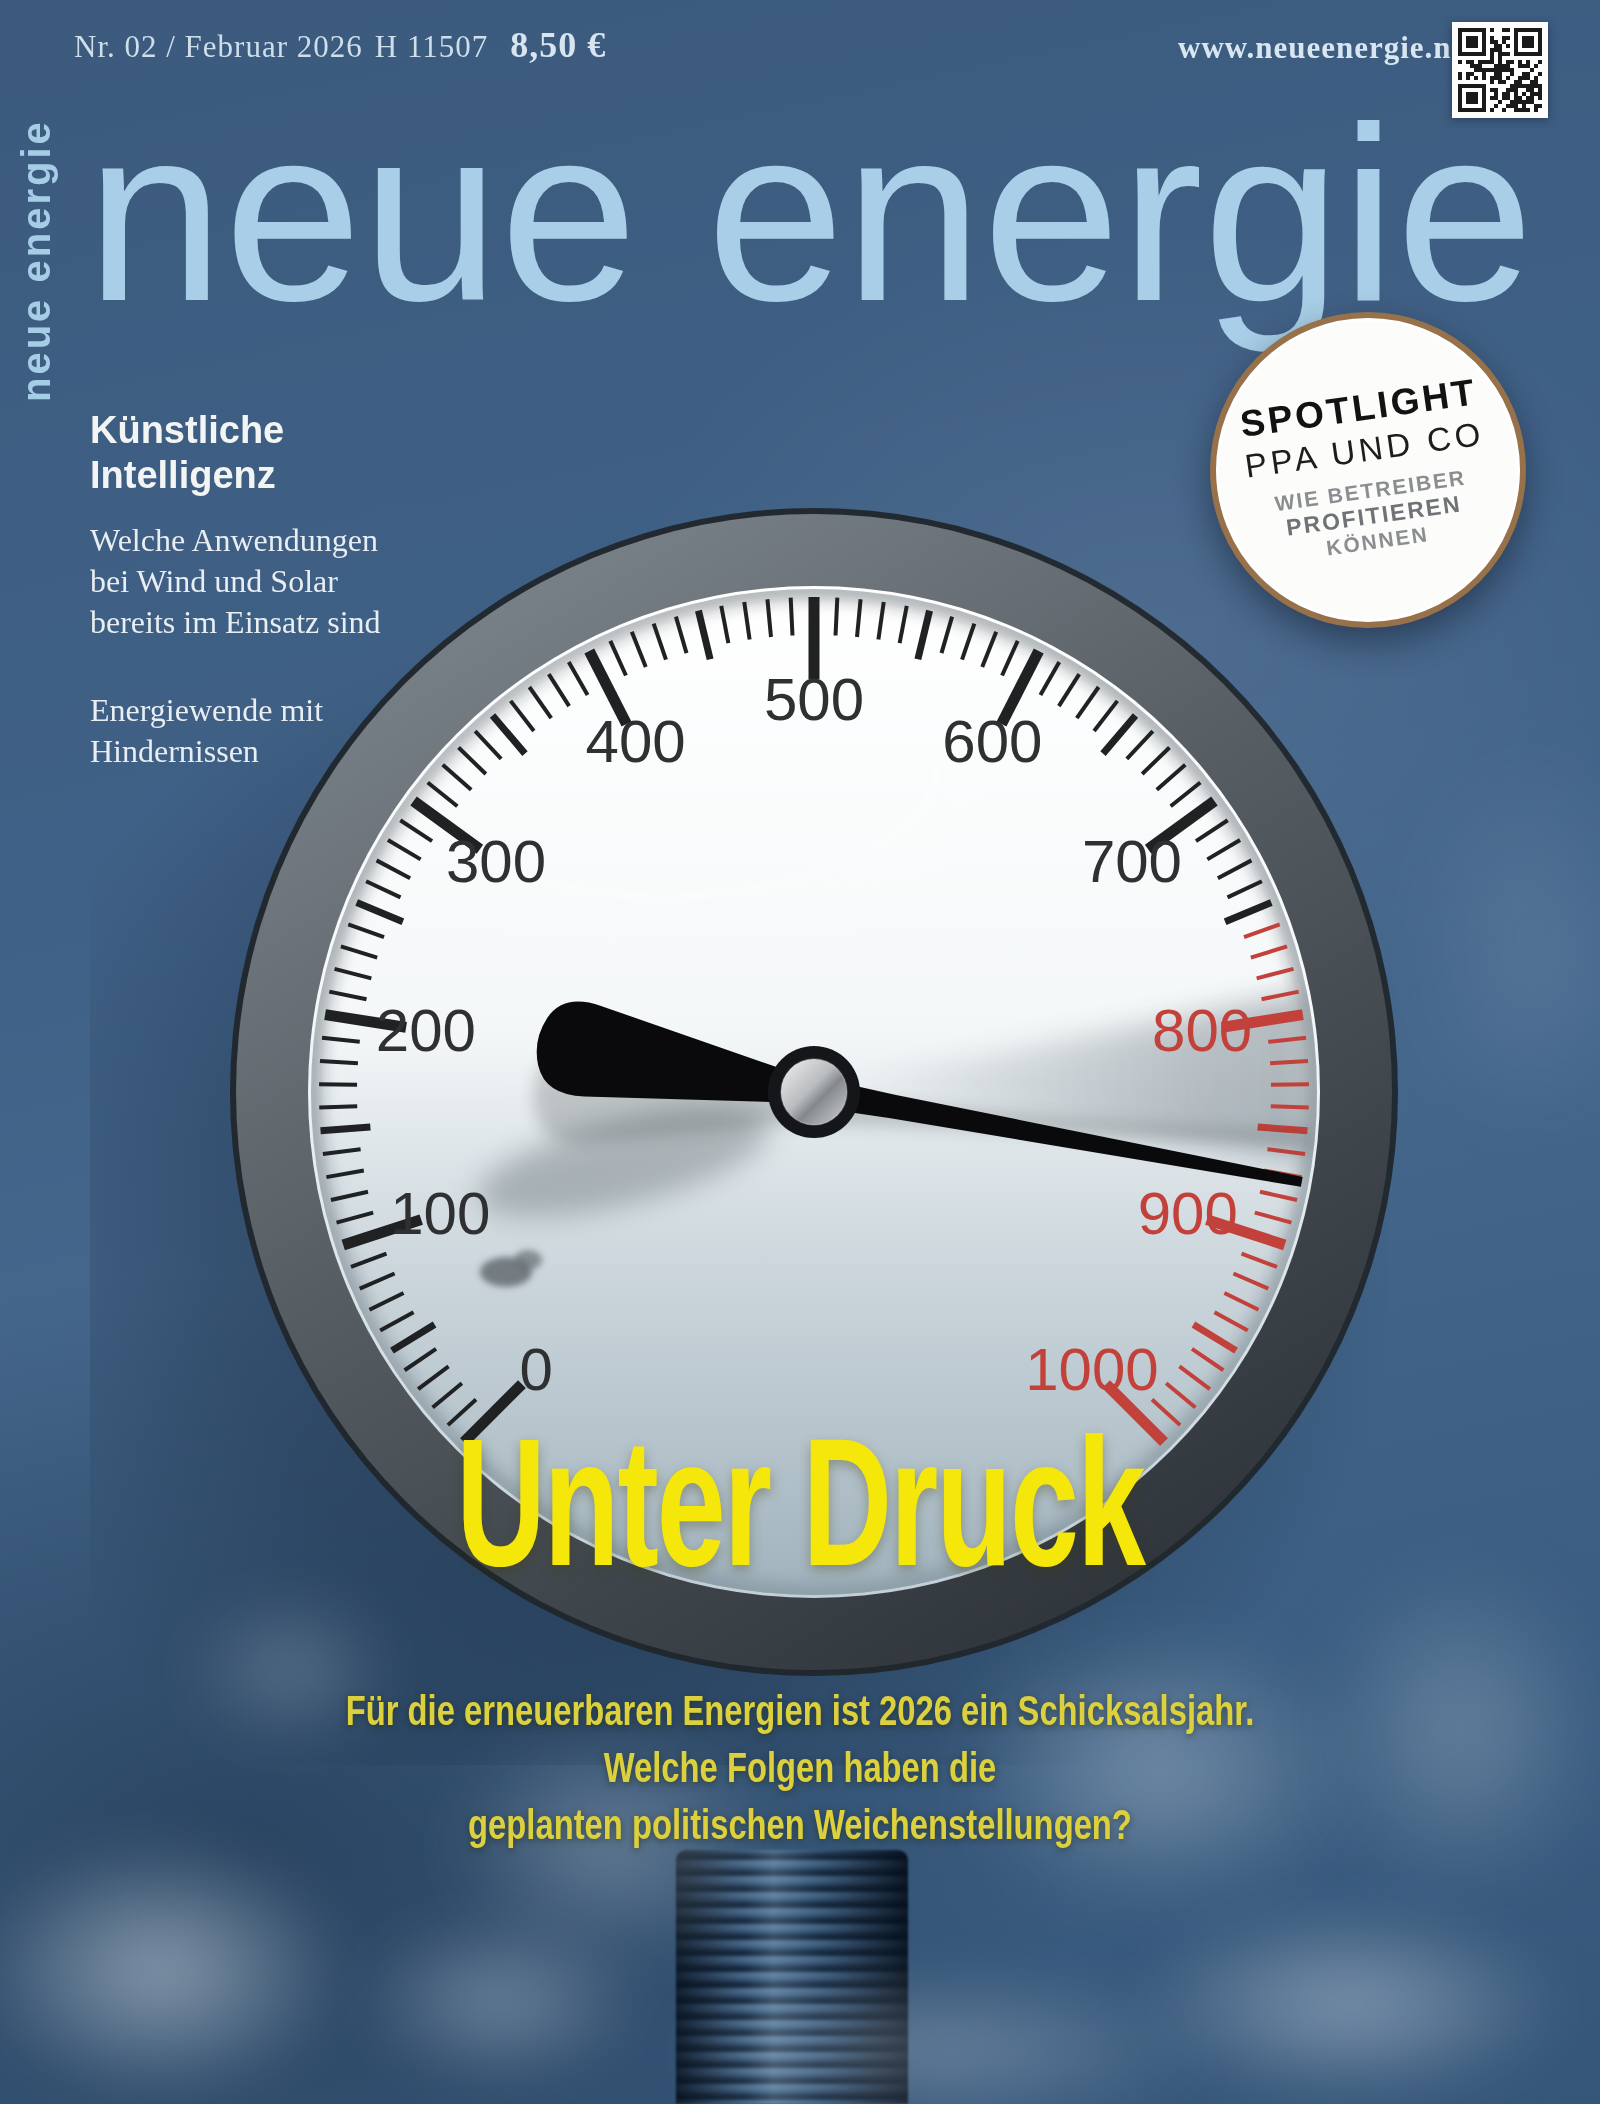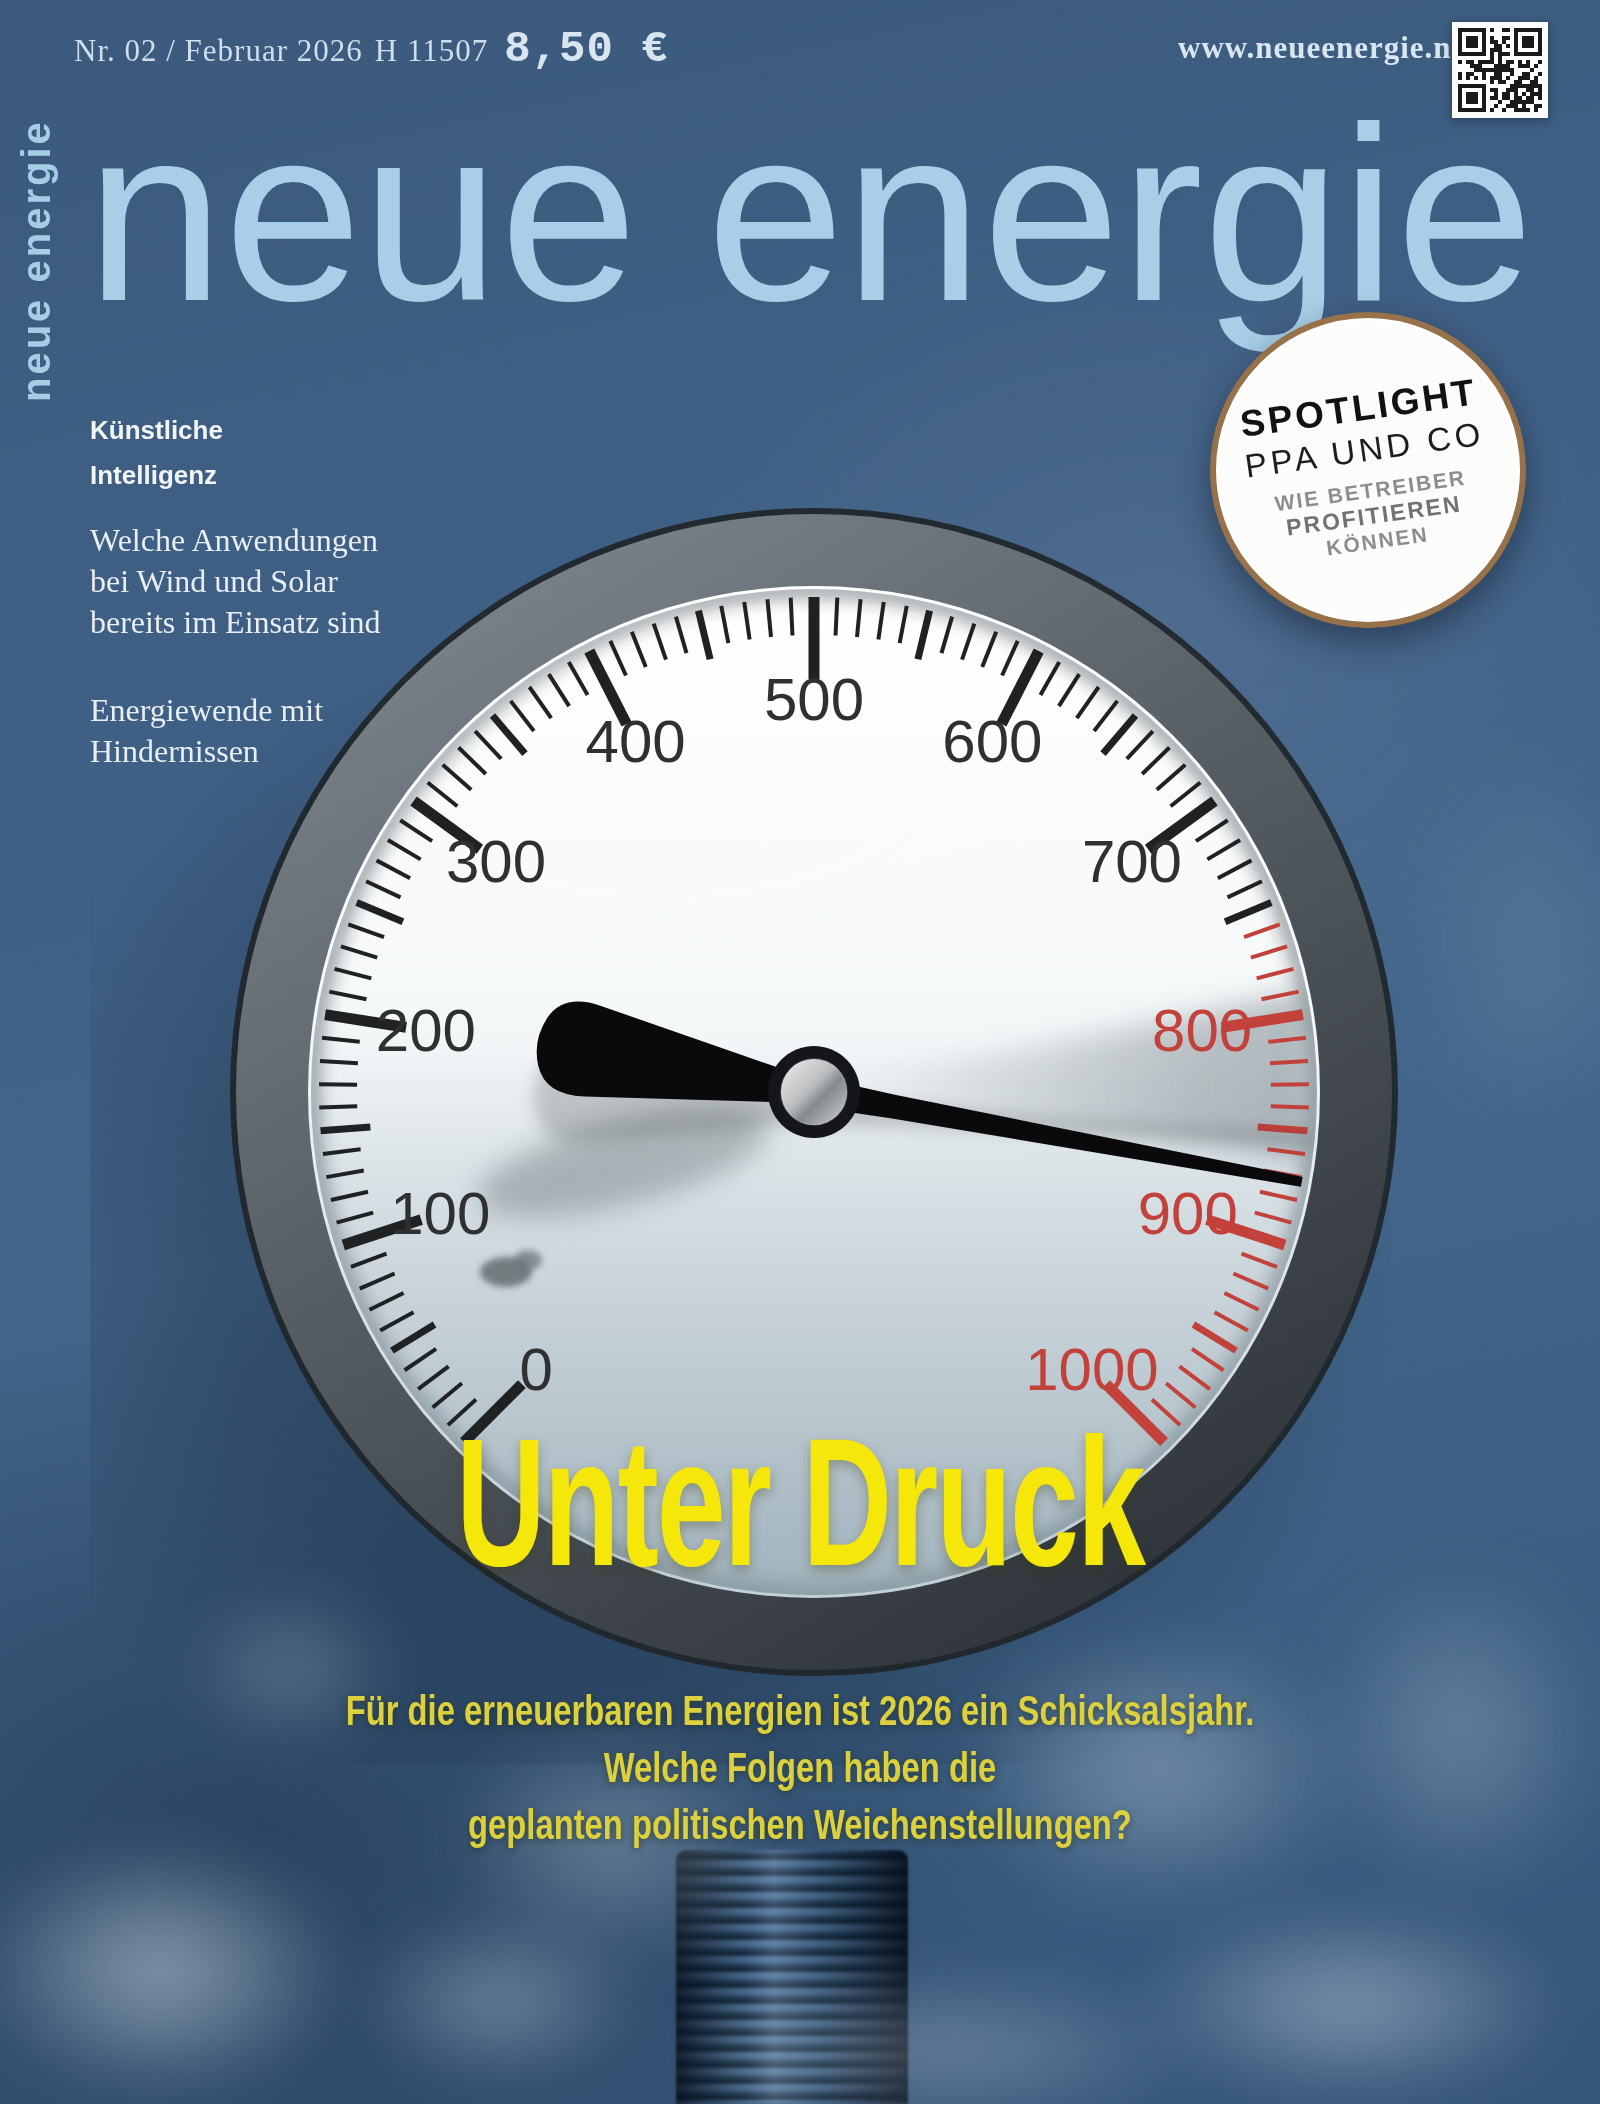--- a/index.html
+++ b/index.html
@@ -21,31 +21,31 @@
       linear-gradient(90deg, rgba(8,18,30,0.85) 0%, rgba(40,62,88,0.15) 30%, rgba(150,180,205,0.28) 42%, rgba(30,52,75,0.25) 62%, rgba(6,14,26,0.9) 100%),
       repeating-linear-gradient(180deg,#446688 0px,#1a3048 5px,#0e2236 8px,#52749a 12px,#446688 16px);
     border-radius:10px 10px 0 0;
     filter:blur(1.2px);
   }
   #gauge-svg{position:absolute;left:0;top:0;width:1600px;height:2104px;z-index:3;pointer-events:none;}
   .steam{position:absolute;z-index:4;pointer-events:none;border-radius:50%;}
   .txt{z-index:5;position:absolute;}
   .issue-line{left:74px;top:24px;font-family:"Liberation Serif",serif;font-size:31px;color:#cfdeeb;letter-spacing:1px;white-space:nowrap;}
   .issue-line .catalog{margin-left:12px;}
-  .issue-line .price{font-family:Liberation Mono, monospace;font-weight:bold;font-size:44px;margin-left:16px;color:#d8e5f0;}
+  .issue-line .price{font-family:Liberation Serif, serif;font-weight:bold;font-size:36px;margin-left:22px;color:#d8e5f0;}
   .website{left:1178px;top:30px;font-family:"Liberation Serif",serif;font-weight:bold;font-size:31px;color:#d9e6f1;letter-spacing:1px;}
   .qr{left:1452px;top:22px;width:96px;height:96px;background:#fdfdfd;padding:6px;box-sizing:border-box;box-shadow:0 2px 8px rgba(10,20,35,.4);}
   .qr svg{display:block;width:100%;height:100%;}
   .spine{left:14px;top:402px;transform:rotate(-90deg);transform-origin:0 0;font-weight:bold;font-size:40px;letter-spacing:3px;color:#a6cde6;white-space:nowrap;}
   .masthead-title{left:86px;top:90px;font-size:248px;line-height:1;color:#a8cfe7;white-space:nowrap;}
   .masthead-subtitle{left:92px;top:298px;font-size:41px;font-weight:bold;color:#9cc6e0;letter-spacing:0.5px;white-space:nowrap;}
   .teaser{left:90px;width:340px;}
   .teaser.t1{top:408px;}
   .teaser.t2{top:668px;}
-  .teaser-heading{font-size:26px;font-weight:bold;color:#f3f5f4;line-height:45px;}
+  .teaser-heading{font-size:38px;font-weight:bold;color:#f3f5f4;line-height:45px;}
   .teaser-body{font-family:"Liberation Serif",serif;font-size:32px;color:#e9eef2;line-height:41px;margin-top:22px;}
   .badge{
     left:1210px;top:312px;width:316px;height:316px;border-radius:50%;
     background:#fcfcfb;border:6px solid #96714a;box-sizing:border-box;
     display:flex;align-items:center;justify-content:center;
     box-shadow:0 14px 34px rgba(8,18,34,0.45), inset 0 0 0 3px #ffffff;
   }
   .badge-inner{transform:rotate(-8deg);text-align:center;}
   .badge-l1{font-size:37px;font-weight:bold;letter-spacing:3px;color:#121212;}
   .badge-l2{font-size:33px;letter-spacing:4px;color:#1d1d1d;margin-top:2px;}

